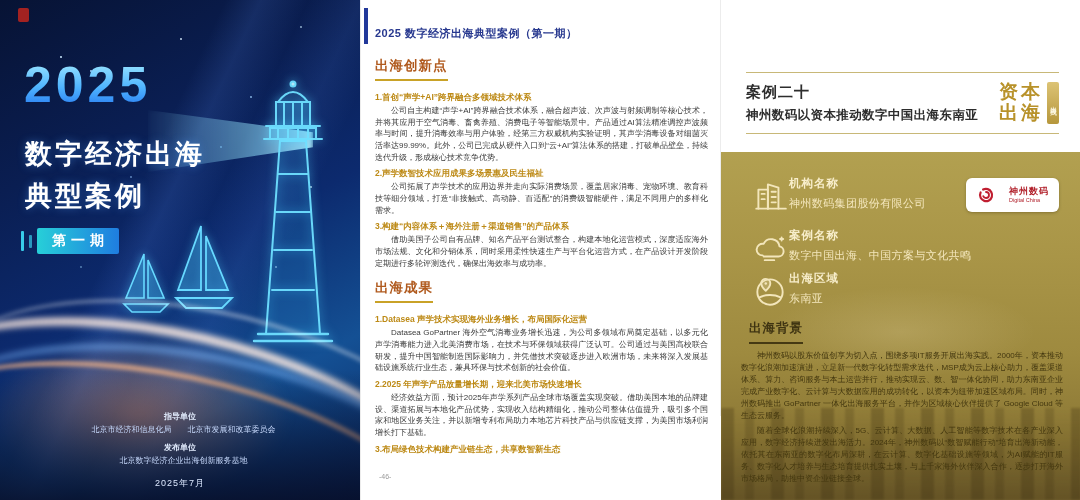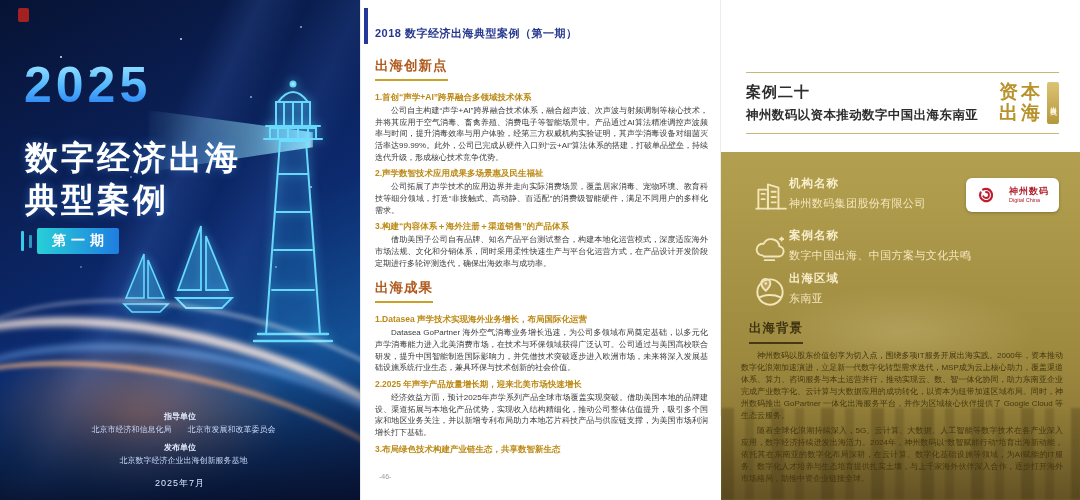--- a/index.html
+++ b/index.html
@@ -7,21 +7,21 @@
           font-family:"Liberation Sans","DejaVu Sans",sans-serif;}
   
   .cover{position:absolute;left:0;top:0;width:360px;height:500px;overflow:hidden;
          background:linear-gradient(152deg,#071334 0%,#0a1e52 28%,#0c2a6e 52%,#145094 76%,#0a2a63 100%);}
   .cover .diag{position:absolute;inset:0;
     background:linear-gradient(115deg,transparent 38%,rgba(98,150,255,.14) 44%,transparent 52%,rgba(98,150,255,.10) 61%,transparent 68%);}
   .emblem{position:absolute;left:18px;top:8px;width:11px;height:14px;background:#b5231f;border-radius:2px;opacity:.9;}
   .cover-year{position:absolute;left:24px;top:60px;font-size:50px;font-weight:800;letter-spacing:4px;line-height:1;
     background:linear-gradient(180deg,#9fe8ff 0%,#4fb4ff 55%,#2577f0 100%);
     -webkit-background-clip:text;background-clip:text;color:transparent;}
-  .cover-t{position:absolute;left:25px;color:#ffffff;font-size:33px;font-weight:800;letter-spacing:3px;line-height:1;
+  .cover-t{position:absolute;left:25px;color:#ffffff;font-size:27px;font-weight:800;letter-spacing:3px;line-height:1;
     text-shadow:0 0 8px rgba(80,160,255,.45);}
   .t1{top:141px;} .t2{top:183px;}
   .badge-row{position:absolute;left:21px;top:228px;display:flex;align-items:center;gap:5px;}
   .badge-bar{width:3px;background:#38cbe9;border-radius:1px;}
   .bb1{height:20px;} .bb2{height:13px;opacity:.7;}
   .badge{background:linear-gradient(90deg,#27cfd8 0%,#1f7de0 100%);color:#fff;font-size:14px;font-weight:700;
     letter-spacing:5px;padding:4px 10px 4px 15px;border-radius:2px;}
   .beam{position:absolute;left:148px;top:110px;width:165px;height:62px;
     background:linear-gradient(90deg,rgba(140,225,255,.04) 0%,rgba(150,230,255,.55) 70%,rgba(190,245,255,.9) 100%);
     clip-path:polygon(100% 36%,0 0,0 100%,100% 60%);filter:blur(2px);}
@@ -153,21 +153,21 @@
       <div class="f-orgs">北京市经济和信息化局　　北京市发展和改革委员会</div>
       <div class="f-label">发布单位</div>
       <div class="f-orgs">北京数字经济企业出海创新服务基地</div>
       <div class="f-date">2025年7月</div>
     </div>
   </div>
 
   <div class="pagemid">
     <div class="mid-header">
       <div class="mid-bar"></div>
-      <div class="mid-htext">2018 数字经济出海典型案例（第一期）</div>
+      <div class="mid-htext">2025 数字经济出海典型案例（第一期）</div>
     </div>
 
     <div class="mid-body">
       <div class="sec-title">出海创新点</div>
 
       <div class="subhead">1.首创“声学+AI”跨界融合多领域技术体系</div>
       <p class="bodyp">公司自主构建“声学+AI”跨界融合技术体系，融合超声波、次声波与射频调制等核心技术，并将其应用于空气消毒、畜禽养殖、消费电子等智能场景中。产品通过AI算法精准调控声波频率与时间，提升消毒效率与用户体验，经第三方权威机构实验证明，其声学消毒设备对细菌灭活率达99.99%。此外，公司已完成从硬件入口到“云+AI”算法体系的搭建，打破单品壁垒，持续迭代升级，形成核心技术竞争优势。</p>
 
       <div class="subhead">2.声学数智技术应用成果多场景惠及民生福祉</div>
       <p class="bodyp">公司拓展了声学技术的应用边界并走向实际消费场景，覆盖居家消毒、宠物环境、教育科技等细分领域，打造“非接触式、高动静、百适配”的消费级智能硬件，满足不同用户的多样化需求。</p>

